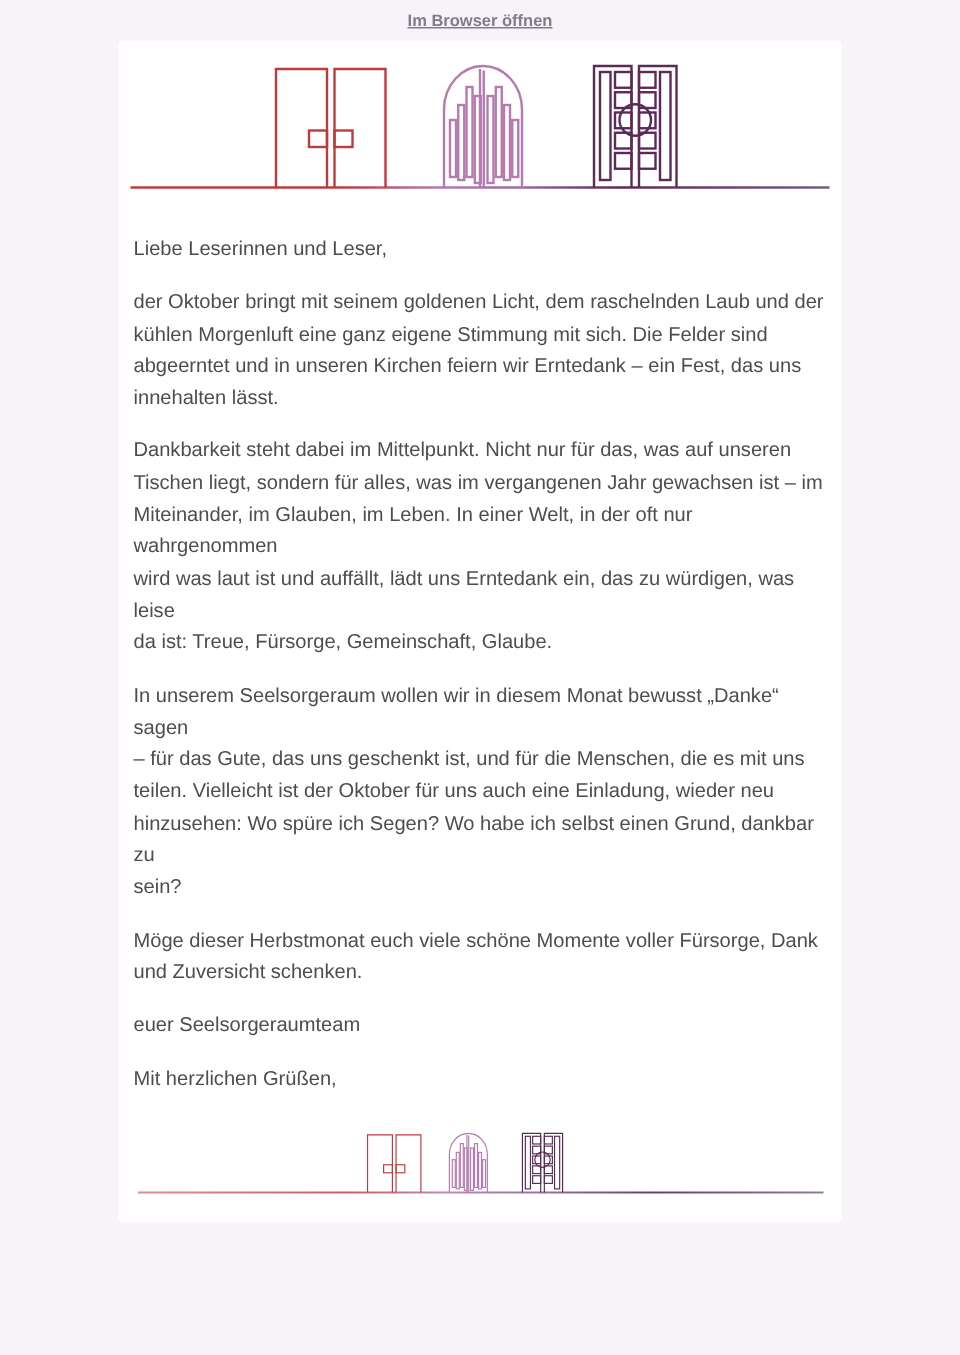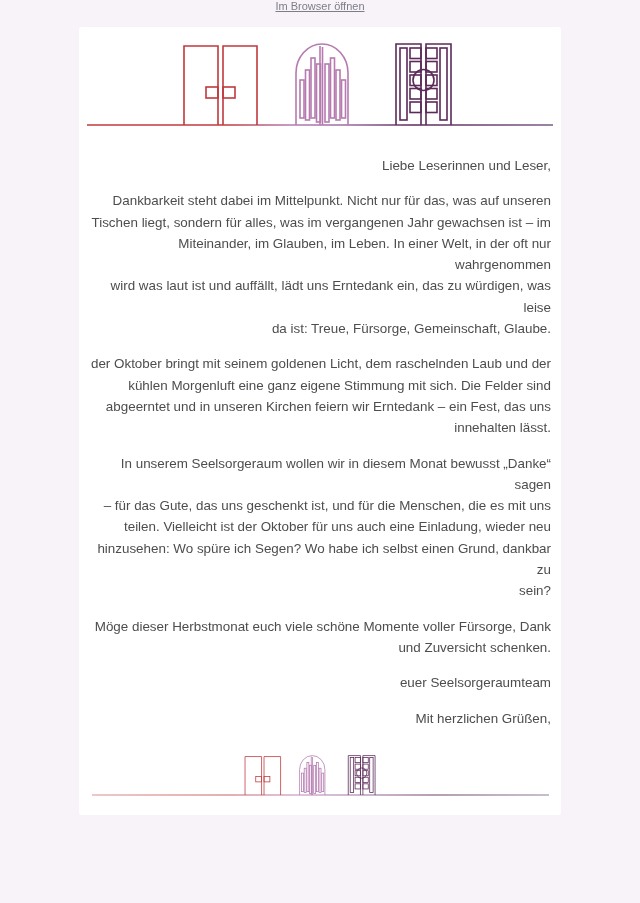--- a/index.html
+++ b/index.html
@@ -9,21 +9,23 @@
   body {
     width: 640px;
     height: 903px;
     background: #f8f3f9;
     font-family: "Liberation Sans", sans-serif;
     overflow: hidden;
   }
   .browser-row {
     height: 27px;
     display: flex;
+    align-items: center;
     justify-content: center;
+    font-weight: bold;
   }
   .browser-link {
     font-size: 11px;
     color: #7e7e88;
     text-decoration: underline;
     cursor: pointer;
   }
   .card {
     width: 482px;
     margin: 0 auto;
@@ -44,21 +46,20 @@
   }
   .email-text {
     padding: 0 10px;
     font-size: 13.4px;
     line-height: 21.3px;
     color: #4d4d4f;
   }
   .email-text p {
     margin: 14px 0;
     white-space: pre-line;
-    text-align: right;
   }
   .email-text p.greeting {
     margin-top: 16px;
   }
 </style>
 </head>
 <body>
 
 <div class="browser-row">
   <a class="browser-link" href="#">Im Browser öffnen</a>
@@ -125,29 +126,29 @@
           <circle cx="344.5" cy="53" r="10.5"></circle>
         </g>
       </g>
     </defs>
     <path d="M8,98 H474" stroke="url(#lineGradHeader)" stroke-width="1.6" fill="none"></path>
     <use href="#doors-art"></use>
   </svg>
 
   <div class="email-text">
     <p class="greeting">Liebe Leserinnen und Leser,</p>
+    <p>der Oktober bringt mit seinem goldenen Licht, dem raschelnden Laub und der
+kühlen Morgenluft eine ganz eigene Stimmung mit sich. Die Felder sind
+abgeerntet und in unseren Kirchen feiern wir Erntedank – ein Fest, das uns
+innehalten lässt.</p>
     <p>Dankbarkeit steht dabei im Mittelpunkt. Nicht nur für das, was auf unseren
 Tischen liegt, sondern für alles, was im vergangenen Jahr gewachsen ist – im
 Miteinander, im Glauben, im Leben. In einer Welt, in der oft nur wahrgenommen
 wird was laut ist und auffällt, lädt uns Erntedank ein, das zu würdigen, was leise
 da ist: Treue, Fürsorge, Gemeinschaft, Glaube.</p>
-    <p>der Oktober bringt mit seinem goldenen Licht, dem raschelnden Laub und der
-kühlen Morgenluft eine ganz eigene Stimmung mit sich. Die Felder sind
-abgeerntet und in unseren Kirchen feiern wir Erntedank – ein Fest, das uns
-innehalten lässt.</p>
     <p>In unserem Seelsorgeraum wollen wir in diesem Monat bewusst „Danke“ sagen
 – für das Gute, das uns geschenkt ist, und für die Menschen, die es mit uns
 teilen. Vielleicht ist der Oktober für uns auch eine Einladung, wieder neu
 hinzusehen: Wo spüre ich Segen? Wo habe ich selbst einen Grund, dankbar zu
 sein?</p>
     <p>Möge dieser Herbstmonat euch viele schöne Momente voller Fürsorge, Dank
 und Zuversicht schenken.</p>
     <p>euer Seelsorgeraumteam</p>
     <p>Mit herzlichen Grüßen,</p>
   </div>

